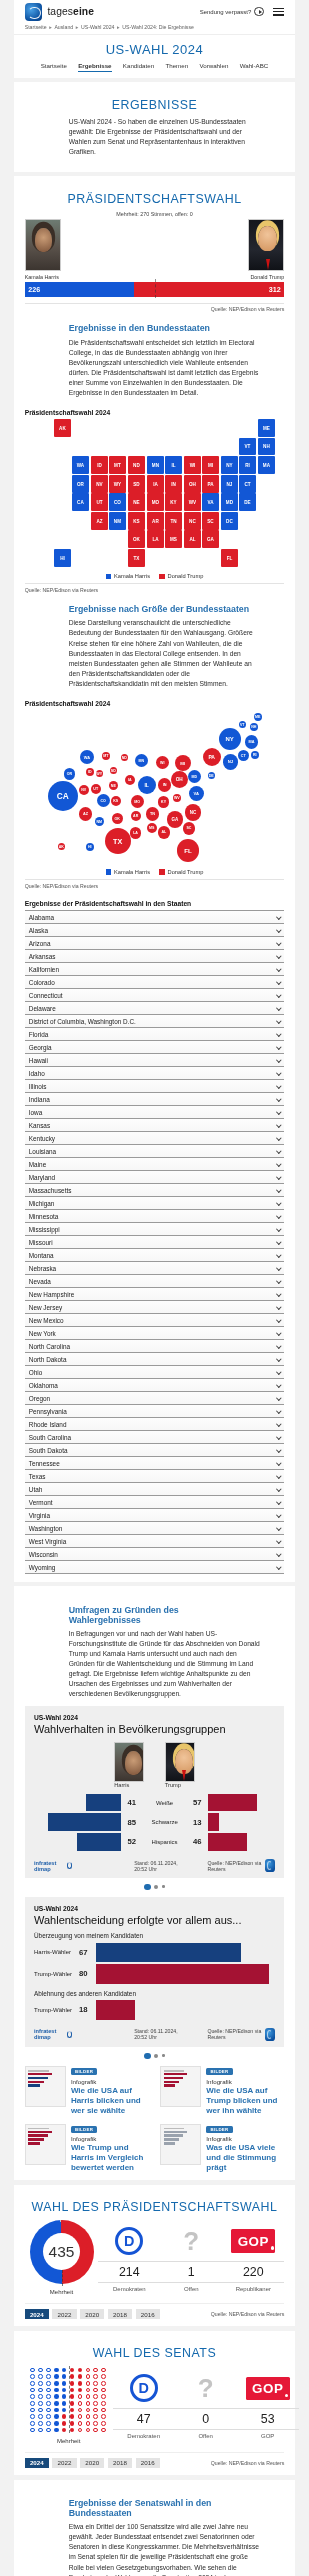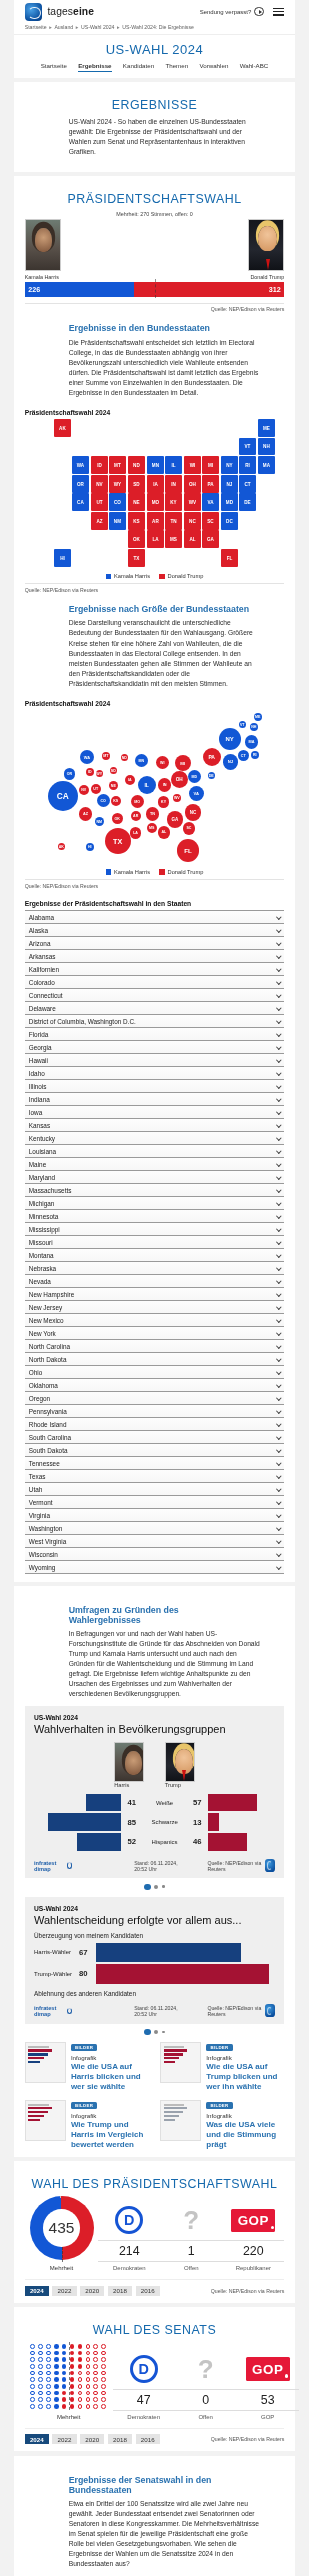--- a/index.html
+++ b/index.html
@@ -115,21 +115,21 @@
   .teaser { display:flex; gap:5.2px; cursor:pointer; }
   .thumb { width:41px; height:41px; background:#f4f4f4; border:0.5px solid #e0e0e0; flex:0 0 auto; padding:3.1px 2.6px; }
   .thumb .tb { height:2.6px; margin:1.3px 0; }
   .thumb .cap { height:1.5px; background:#bbb; margin-bottom:1px; width:60%; }
   .badge { display:inline-block; background:#2a72b0; color:#fff; font-size:4.4px; font-weight:700;
     letter-spacing:0.3px; padding:1px 4.1px; border-radius:1.5px; }
   .t-kicker { font-size:6.2px; color:#333; margin:2.6px 0 1px; }
   .t-title { font-size:8px; font-weight:700; color:#2a72b0; line-height:1.25; }
 
   
-  .parl { display:flex; align-items:flex-end; margin-top:4.1px; }
+  .parl { display:flex; align-items:center; margin-top:4.1px; }
   .donut-wrap { width:88px; text-align:center; }
   .donut { width:64px; height:64px; border-radius:50%; margin:0 auto; position:relative; }
   .donut .hole { position:absolute; inset:13.4px; background:#fff; border-radius:50%;
     display:flex; align-items:center; justify-content:center; font-size:15.5px; color:#333; }
   .donut .mark { position:absolute; left:50%; bottom:-2.1px; height:15.5px; border-left:1px dashed #333a; }
   .maj-lab { font-size:6px; color:#333; margin-top:5.2px; }
   .stats { display:flex; flex:1; justify-content:space-around; padding-top:2.1px; }
   .stat { width:62px; text-align:center; }
   .stat .logo { height:33px; display:flex; align-items:center; justify-content:center; }
   .d-logo { width:28px; height:28px; border:3.6px solid #1554d4; border-radius:50%;
@@ -624,20 +624,27 @@
           </div>
         </div>
         <div class="h-row">
           <div class="lab">Trump-Wähler</div>
           <div class="num">80</div>
           <div>
             <div class="bar" style="width: 173px; background: rgb(164, 18, 51);"></div>
           </div>
         </div>
         <div class="h-group">Ablehnung des anderen Kandidaten</div>
+        <div class="h-row">
+          <div class="lab">Trump-Wähler</div>
+          <div class="num">18</div>
+          <div>
+            <div class="bar" style="width: 39px; background: rgb(164, 18, 51);"></div>
+          </div>
+        </div>
       </div>
     <div class="ifd-foot">
       <span class="ifd-brand">
           <span>infratest dimap</span>
           <span class="ifd-ring"></span>
         </span>
       <span class="ifd-stand">Stand:  06.11.2024, 20:52 Uhr</span>
       <span class="ifd-src">Quelle: NEP/Edison via Reuters</span>
       <span class="ard-sq"></span>
     </div>

